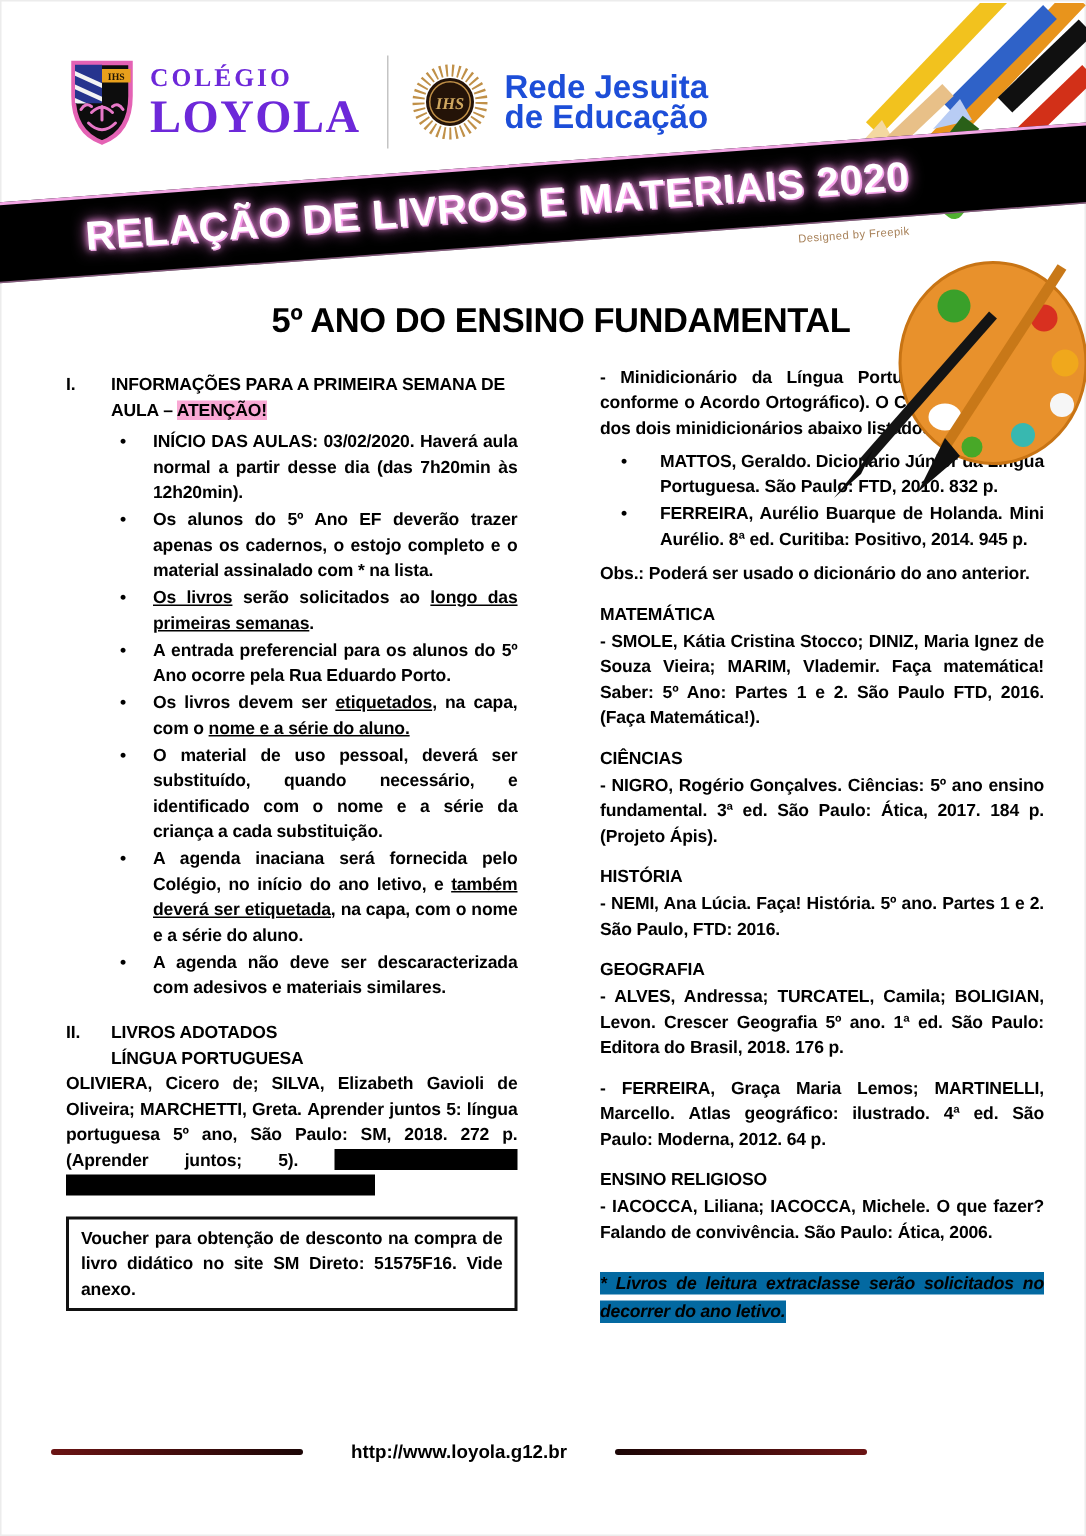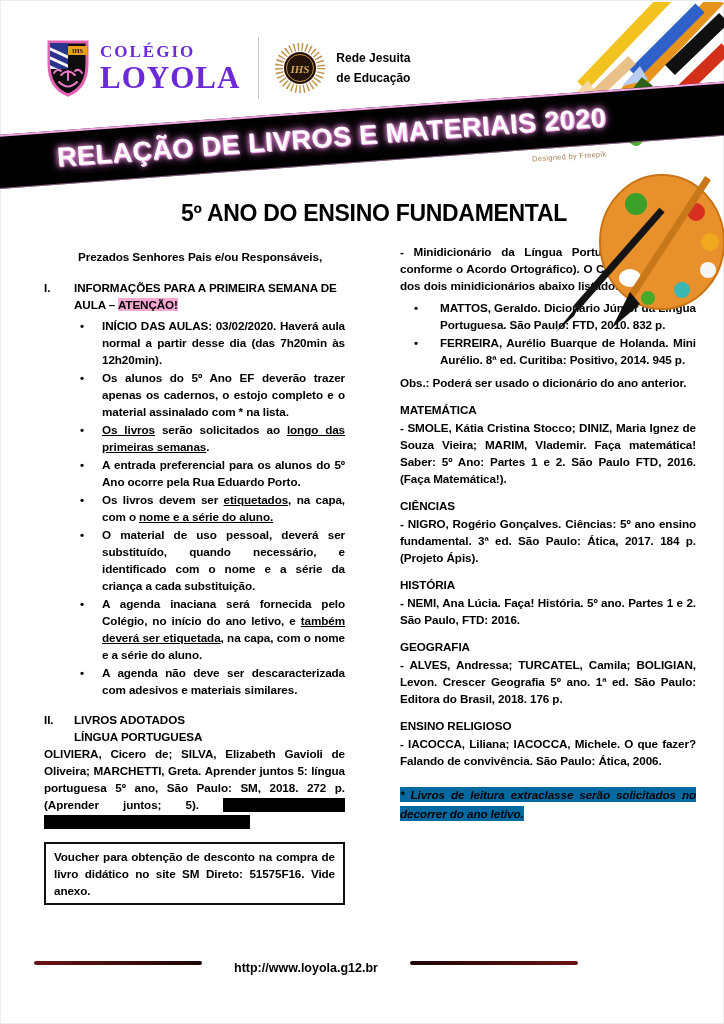--- a/index.html
+++ b/index.html
@@ -6,21 +6,21 @@
   .page{position:relative;width:724px;height:1024px;margin:0 auto;background:#ffffff;
         overflow:hidden;font-family:"Liberation Sans",sans-serif;color:#000;
         box-shadow:inset 0 0 0 1px #ececec;}
 
   
   .header{position:absolute;top:28px;left:46px;height:80px;display:flex;align-items:center;z-index:3;}
   .college-name{margin-left:10px;color:#6d28d9;font-family:"Liberation Serif",serif;line-height:1;}
   .college-name .l1{display:block;font-size:17px;letter-spacing:2px;font-weight:700;}
   .college-name .l2{display:block;font-size:31px;letter-spacing:1px;font-weight:700;margin-top:2px;}
   .logo-divider{width:1px;height:62px;background:#c4c4c4;margin:0 14px 0 18px;}
-  .network-name{margin-left:9px;color:#000000;font-size:12px;line-height:20px;font-weight:700;}
+  .network-name{margin-left:9px;color:#1d4ed8;font-size:22px;line-height:20px;font-weight:700;}
 
   
   .banner{position:absolute;top:136px;left:-16px;width:792px;height:54px;background:#000;
           transform:rotate(-4.2deg);transform-origin:0 50%;z-index:2;
           display:flex;align-items:center;justify-content:center;
           padding-right:95px;box-sizing:border-box;
           border-top:2px solid #f2a6e4;border-bottom:1px solid rgba(242,166,228,.55);}
   .banner-title{color:#fff;font-size:27px;font-weight:700;white-space:nowrap;letter-spacing:.5px;
           text-shadow:0 0 5px #ff9cf0,0 0 10px #f080e0,1px 1px 0 #f8c0f0;}
   .freepik{position:absolute;top:152px;left:532px;z-index:3;font-size:7.5px;color:#a8825a;
@@ -70,21 +70,21 @@
   .voucher-box{border:2.5px solid #111;padding:4px 8px;margin-top:4px;}
 
   .para{margin:0 0 10px !important;}
   .subject-heading{margin:10px 0 1px;text-align:left;}
 
   .note{margin-top:16px !important;line-height:19px;}
   .note .seg-hl{background:#0369a1;padding:1px 0;}
 
   
   .footer{position:absolute;top:961px;left:0;width:612px;box-sizing:border-box;
-          padding:0 34px;display:flex;align-items:flex-start;z-index:3;gap:23px;}
+          padding:0 34px;display:flex;align-items:center;z-index:3;gap:23px;}
   .fline{flex:1;height:4px;border-radius:2px;}
   .fline-l{background:linear-gradient(90deg,#6b1414,#1c0606);}
   .fline-r{background:linear-gradient(90deg,#1c0606,#6b1414);}
   .furl{padding:0 9px;font-size:12.5px;font-weight:700;}
 </style>
 </head>
 <body>
 
 <div class="page">
 
@@ -158,21 +158,20 @@
   </svg>
 
   <div class="banner">
     <span class="banner-title">RELAÇÃO DE LIVROS E MATERIAIS 2020</span>
   </div>
   <div class="freepik">Designed by Freepik</div>
 
   <div class="page-title">5º ANO DO ENSINO FUNDAMENTAL</div>
 
   <div class="col left-col">
-    <p class="indent salutation">Prezados Senhores Pais e/ou Responsáveis,</p>
 
     <div class="section-row">
       <div class="section-num">I.</div>
       <div class="section-body">
         <div class="section-title"><span>INFORMAÇÕES PARA A PRIMEIRA SEMANA DE AULA – </span><span class="seg-hl">ATENÇÃO!</span></div>
         <ul class="bullet-list in-section">
             <li><span>INÍCIO DAS AULAS: 03/02/2020. Haverá aula normal a partir desse dia (das 7h20min às 12h20min).</span></li>
             <li><span>Os alunos do 5º Ano EF deverão trazer apenas os cadernos, o estojo completo e o material assinalado com * na lista.</span></li>
             <li><span class="seg-u">Os livros</span><span> serão solicitados ao </span><span class="seg-u">longo das primeiras semanas</span><span>.</span></li>
             <li><span>A entrada preferencial para os alunos do 5º Ano ocorre pela Rua </span><span class="seg-b">Eduardo Porto.</span></li>
@@ -208,20 +207,21 @@
         </ul>
         <p class="para"><span class="seg-b">Obs.:</span><span> Poderá ser usado o dicionário do ano anterior.</span></p>
         <div class="subject-heading">MATEMÁTICA</div>
         <p class="para"><span>- SMOLE, Kátia Cristina Stocco; DINIZ, Maria Ignez de Souza Vieira; MARIM, Vlademir. </span><span class="seg-b">Faça matemática!</span><span> Saber: 5º Ano: Partes 1 e 2. São Paulo FTD, 2016. (Faça Matemática!).</span></p>
         <div class="subject-heading">CIÊNCIAS</div>
         <p class="para"><span>- NIGRO, Rogério Gonçalves. </span><span class="seg-b">Ciências:</span><span> 5º ano ensino fundamental. 3ª ed. São Paulo: Ática, 2017. 184 p. (Projeto Ápis).</span></p>
         <div class="subject-heading">HISTÓRIA</div>
         <p class="para"><span>- NEMI, Ana Lúcia. </span><span class="seg-b">Faça! História.</span><span> 5º ano. Partes 1 e 2. São Paulo, FTD: 2016.</span></p>
         <div class="subject-heading">GEOGRAFIA</div>
         <p class="para"><span>- ALVES, Andressa; TURCATEL, Camila; BOLIGIAN, Levon. Crescer Geografia 5º ano. 1ª ed. São Paulo: Editora do Brasil, 2018. 176 p.</span></p>
+        <p class="para"><span>- FERREIRA, Graça Maria Lemos; MARTINELLI, Marcello. </span><span class="seg-b">Atlas geográfico:</span><span> ilustrado. 4ª ed. São Paulo: Moderna, 2012. 64 p.</span></p>
         <div class="subject-heading">ENSINO RELIGIOSO</div>
         <p class="para"><span>- IACOCCA, Liliana; IACOCCA, Michele. </span><span class="seg-b">O que fazer?</span><span> Falando de convivência. São Paulo: Ática, 2006.</span></p>
       </div>
     <p class="note"><span class="seg-hl seg-i seg-b">* Livros de leitura extraclasse serão solicitados no decorrer do ano letivo.</span></p>
   </div>
 
   <div class="footer">
     <span class="fline fline-l"></span>
     <span class="furl">http://www.loyola.g12.br</span>
     <span class="fline fline-r"></span>

